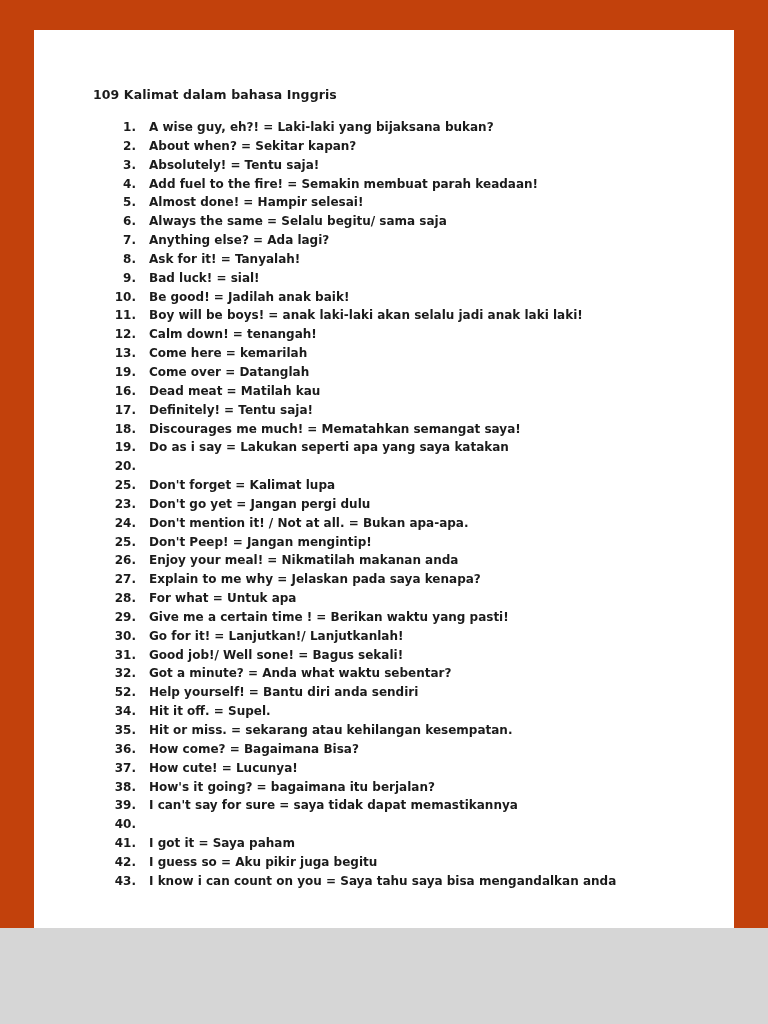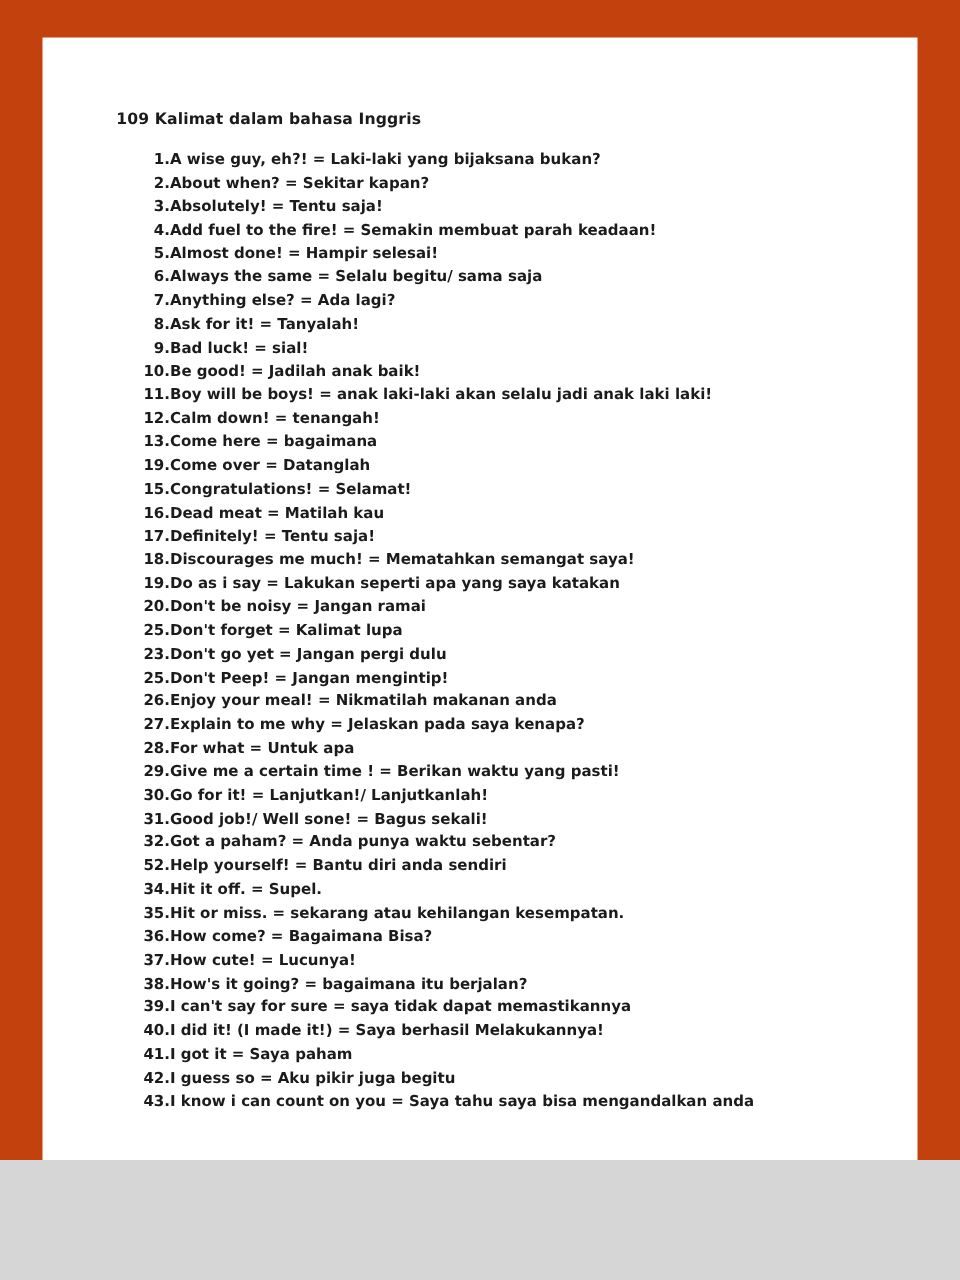--- a/index.html
+++ b/index.html
@@ -49,20 +49,21 @@
     white-space: nowrap;
     padding-left: 74px;
   }
   .num {
     display: inline-block;
     width: 28px;
     text-align: right;
     flex: 0 0 28px;
   }
   .txt {
+    margin-left: 13px;
   }
 </style>
 </head>
 <body>
 
 <div class="canvas">
   <div class="sheet">
     <div class="doc-title">109 Kalimat dalam bahasa Inggris</div>
     <div class="phrase-list">
         <div class="row">
@@ -108,59 +109,58 @@
         <div class="row">
           <span class="num">11.</span>
           <span class="txt">Boy will be boys! = anak laki-laki akan selalu jadi anak laki laki!</span>
         </div>
         <div class="row">
           <span class="num">12.</span>
           <span class="txt">Calm down! = tenangah!</span>
         </div>
         <div class="row">
           <span class="num">13.</span>
-          <span class="txt">Come here = bagaimana</span>
+          <span class="txt">Come here = kemarilah</span>
         </div>
         <div class="row">
           <span class="num">19.</span>
           <span class="txt">Come over = Datanglah</span>
         </div>
         <div class="row">
-          <span class="num">15.</span>
-          <span class="txt">Congratulations! = Selamat!</span>
-        </div>
-        <div class="row">
           <span class="num">16.</span>
           <span class="txt">Dead meat = Matilah kau</span>
         </div>
         <div class="row">
           <span class="num">17.</span>
           <span class="txt">Definitely! = Tentu saja!</span>
         </div>
         <div class="row">
           <span class="num">18.</span>
           <span class="txt">Discourages me much! = Mematahkan semangat saya!</span>
         </div>
         <div class="row">
           <span class="num">19.</span>
           <span class="txt">Do as i say = Lakukan seperti apa yang saya katakan</span>
         </div>
         <div class="row">
           <span class="num">20.</span>
-          <span class="txt">Don't be noisy = Jangan ramai</span>
         </div>
         <div class="row">
           <span class="num">25.</span>
           <span class="txt">Don't forget = Kalimat lupa</span>
         </div>
         <div class="row">
           <span class="num">23.</span>
           <span class="txt">Don't go yet = Jangan pergi dulu</span>
         </div>
         <div class="row">
+          <span class="num">24.</span>
+          <span class="txt">Don't mention it! / Not at all. = Bukan apa-apa.</span>
+        </div>
+        <div class="row">
           <span class="num">25.</span>
           <span class="txt">Don't Peep! = Jangan mengintip!</span>
         </div>
         <div class="row">
           <span class="num">26.</span>
           <span class="txt">Enjoy your meal! = Nikmatilah makanan anda</span>
         </div>
         <div class="row">
           <span class="num">27.</span>
           <span class="txt">Explain to me why = Jelaskan pada saya kenapa?</span>
@@ -176,21 +176,21 @@
         <div class="row">
           <span class="num">30.</span>
           <span class="txt">Go for it! = Lanjutkan!/ Lanjutkanlah!</span>
         </div>
         <div class="row">
           <span class="num">31.</span>
           <span class="txt">Good job!/ Well sone! = Bagus sekali!</span>
         </div>
         <div class="row">
           <span class="num">32.</span>
-          <span class="txt">Got a paham? = Anda punya waktu sebentar?</span>
+          <span class="txt">Got a minute? = Anda what waktu sebentar?</span>
         </div>
         <div class="row">
           <span class="num">52.</span>
           <span class="txt">Help yourself! = Bantu diri anda sendiri</span>
         </div>
         <div class="row">
           <span class="num">34.</span>
           <span class="txt">Hit it off. = Supel.</span>
         </div>
         <div class="row">
@@ -208,21 +208,20 @@
         <div class="row">
           <span class="num">38.</span>
           <span class="txt">How's it going? = bagaimana itu berjalan?</span>
         </div>
         <div class="row">
           <span class="num">39.</span>
           <span class="txt">I can't say for sure = saya tidak dapat memastikannya</span>
         </div>
         <div class="row">
           <span class="num">40.</span>
-          <span class="txt">I did it! (I made it!) = Saya berhasil Melakukannya!</span>
         </div>
         <div class="row">
           <span class="num">41.</span>
           <span class="txt">I got it = Saya paham</span>
         </div>
         <div class="row">
           <span class="num">42.</span>
           <span class="txt">I guess so = Aku pikir juga begitu</span>
         </div>
         <div class="row">

